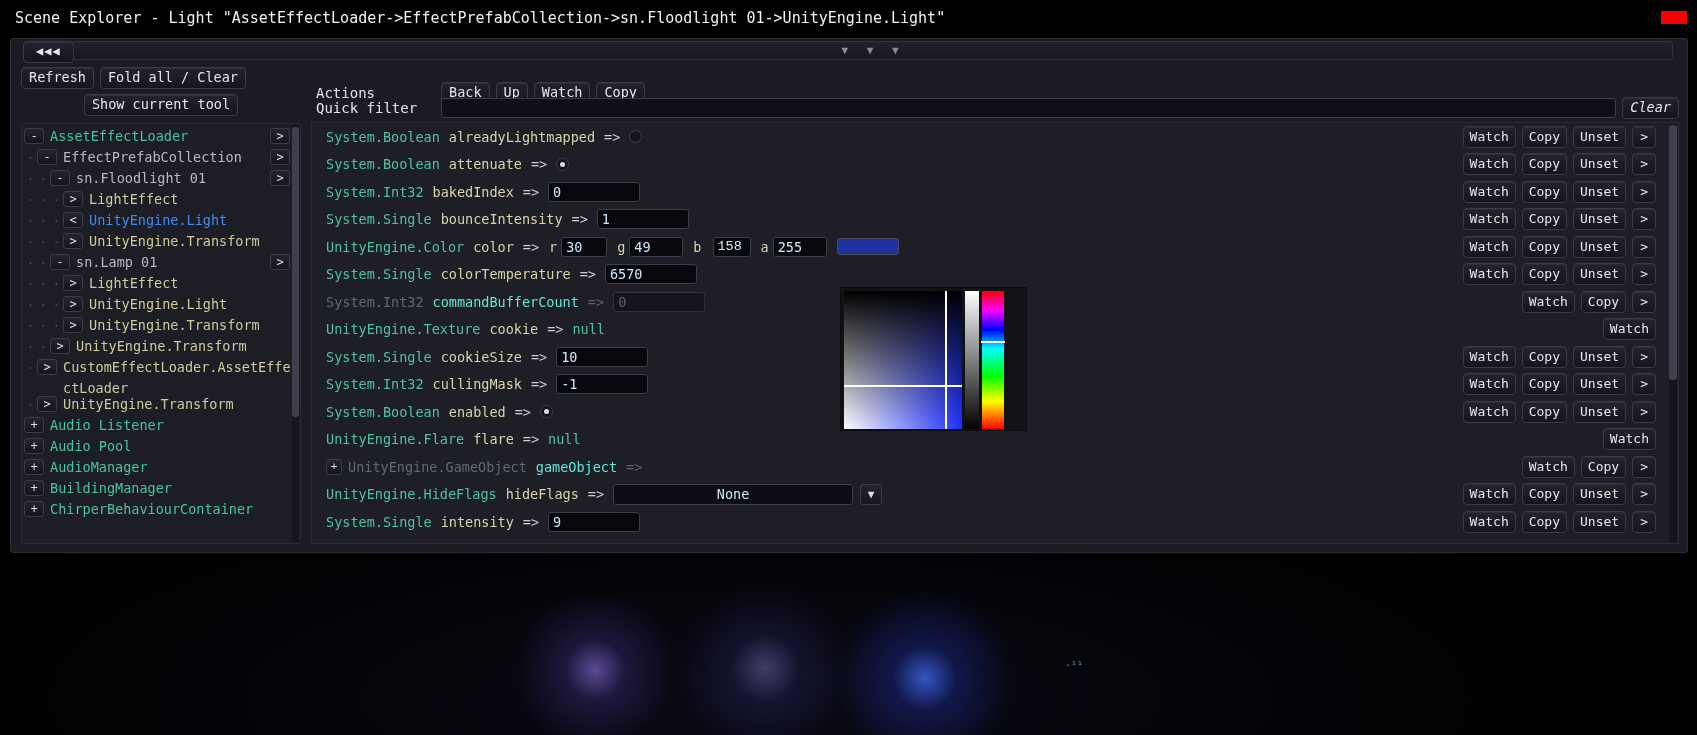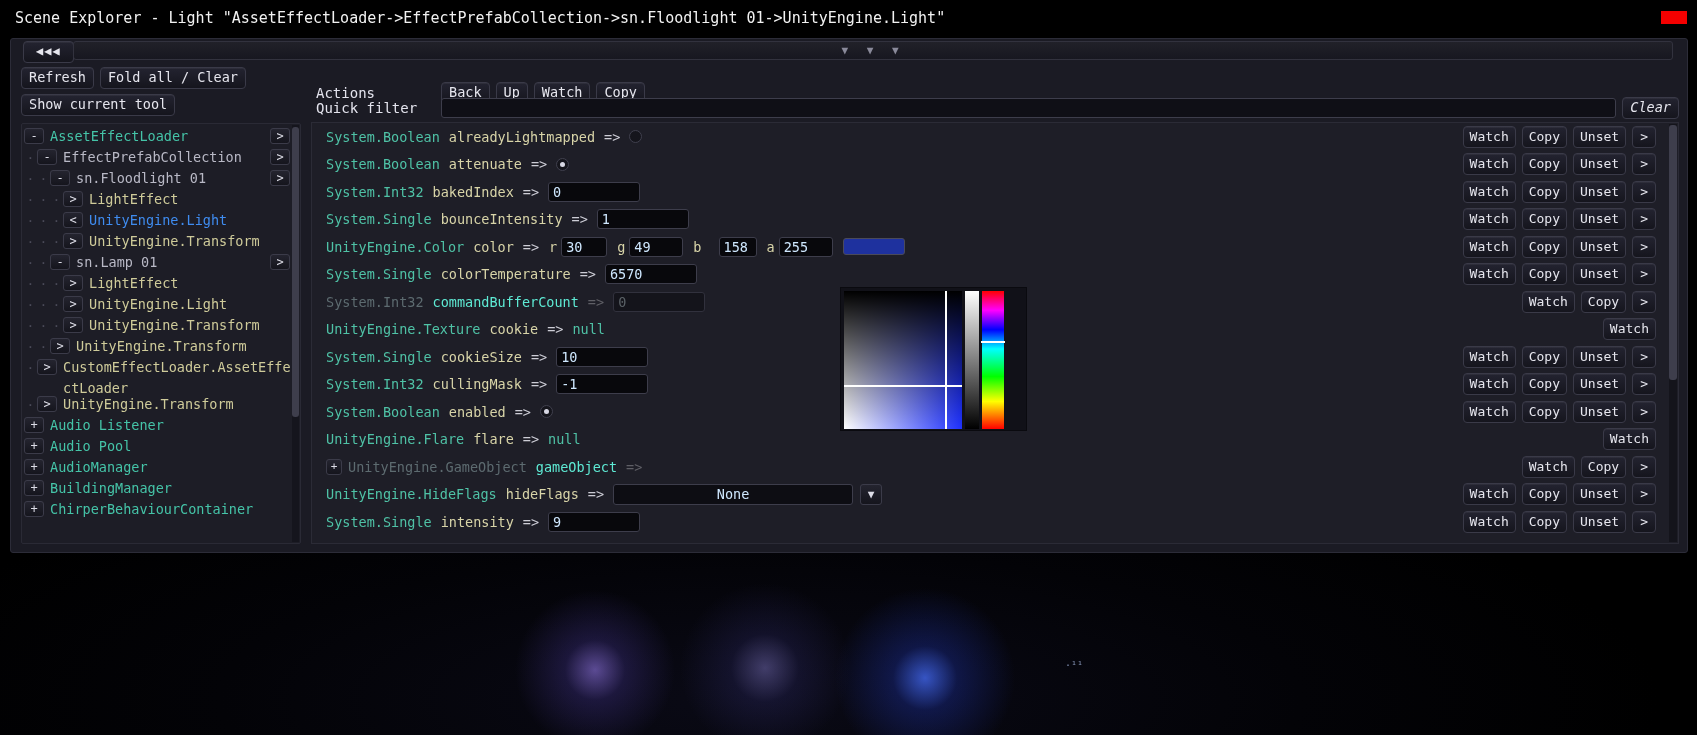--- a/index.html
+++ b/index.html
@@ -72,21 +72,21 @@
     border-radius:3px;
     color:#8a8a9a; font-size:11px; text-align:center; line-height:17px;
     letter-spacing:6px;
   }
 
   
   .sidebar {
     position:absolute; left:10px; top:28px; width:280px; bottom:8px;
   }
   .side-btns { display:flex; gap:6px; margin-bottom:5px; }
-  .side-btns2 { display:flex; gap:6px; margin-bottom:12px; }
+  .side-btns2 { display:flex; gap:6px; margin-bottom:12px;justify-content:center; }
   .tree {
     position:absolute; left:0; top:56px; right:0; bottom:0;
     background:#1d1d26;
     border:1px solid #2a2a35;
     border-radius:2px;
     overflow:hidden;
   }
   .tree-inner { position:absolute; left:0; top:2px; right:8px; }
   .tnode {
     display:flex; align-items:flex-start; height:21px;
@@ -463,21 +463,21 @@
             </div>
             <div class="mrow">
               <span class="mtype">UnityEngine.Color</span>
               <span class="mname">color</span>
               <span class="marrow">=&gt;</span>
               <span class="rgbl">r</span>
               <input type="text" class="inp" value="30" style="width: 46px; margin-left: 4px;">
               <span class="rgbl">g</span>
               <input type="text" class="inp" value="49" style="width: 54px; margin-left: 4px;">
               <span class="rgbl">b</span>
-              <input type="text" class="inp" value="158" style="width: 38px; margin-left: 17px;">
+              <input type="text" class="inp" value="158" style="width: 38px; margin-left: 11px; font-family: Liberation Mono, monospace;">
               <span class="rgbl">a</span>
               <input type="text" class="inp" value="255" style="width: 54px; margin-left: 4px;">
               <span class="swatch" style="background: rgb(30, 49, 158);"></span>
               <span class="rowbtns">
                 <button class="btn">Watch</button>
                 <button class="btn">Copy</button>
                 <button class="btn">Unset</button>
                 <button class="btn sm">&gt;</button>
               </span>
             </div>

